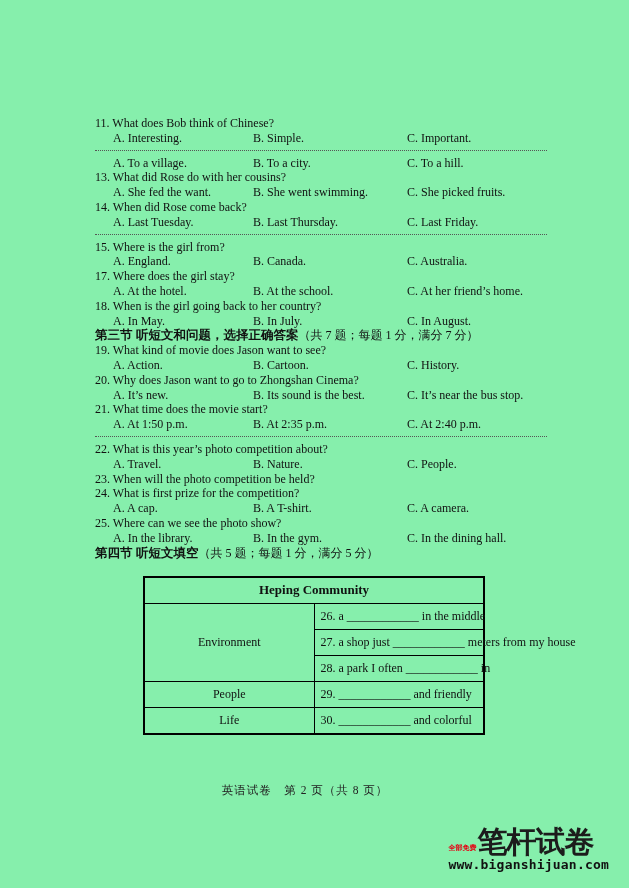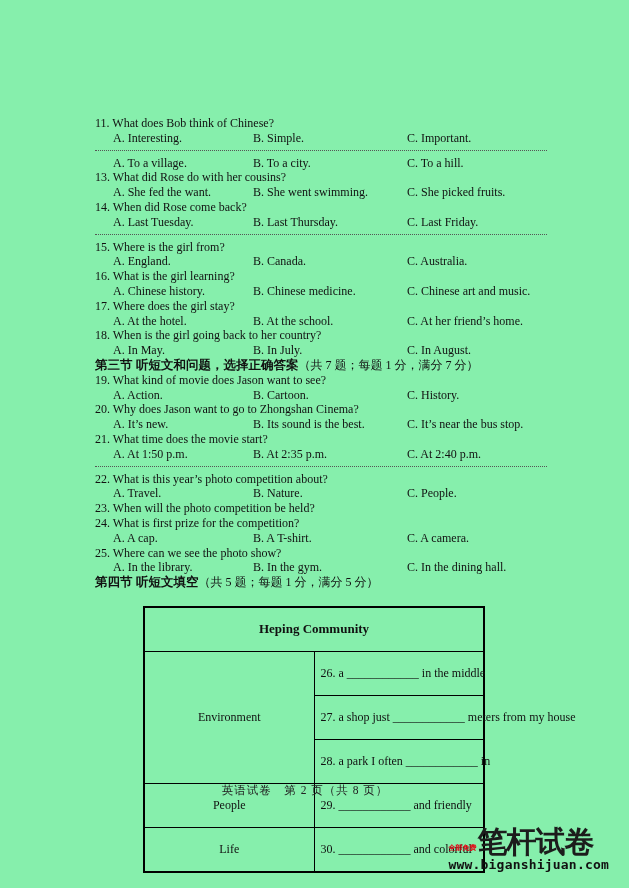--- a/index.html
+++ b/index.html
@@ -52,21 +52,21 @@
   }
   table.blank-table {
     margin: 16px 0 0 48px;
     border-collapse: collapse;
     width: 342px;
     table-layout: fixed;
     font-size: 12px;
   }
   table.blank-table td {
     border: 1px solid #000;
-    padding: 14px 6px;
+    padding: 5px 6px;
     height: 15px;
   }
   table.blank-table {
     border: 2px solid #000;
   }
   td.t-title {
     text-align: center;
     font-weight: bold;
     font-size: 13px;
     padding: 4px 0;
@@ -172,28 +172,20 @@
 
     <div class="q">
       <div class="q-text">15. Where is the girl from?</div>
       <div class="opts">
         <span>A. England.</span>
         <span>B. Canada.</span>
         <span>C. Australia.</span>
       </div>
     </div>
 
-    <div class="q">
-      <div class="q-text">16. What is the girl learning?</div>
-      <div class="opts">
-        <span>A. Chinese history.</span>
-        <span>B. Chinese medicine.</span>
-        <span>C. Chinese art and music.</span>
-      </div>
-    </div>
 
     <div class="q">
       <div class="q-text">17. Where does the girl stay?</div>
       <div class="opts">
         <span>A. At the hotel.</span>
         <span>B. At the school.</span>
         <span>C. At her friend’s home.</span>
       </div>
     </div>
 

